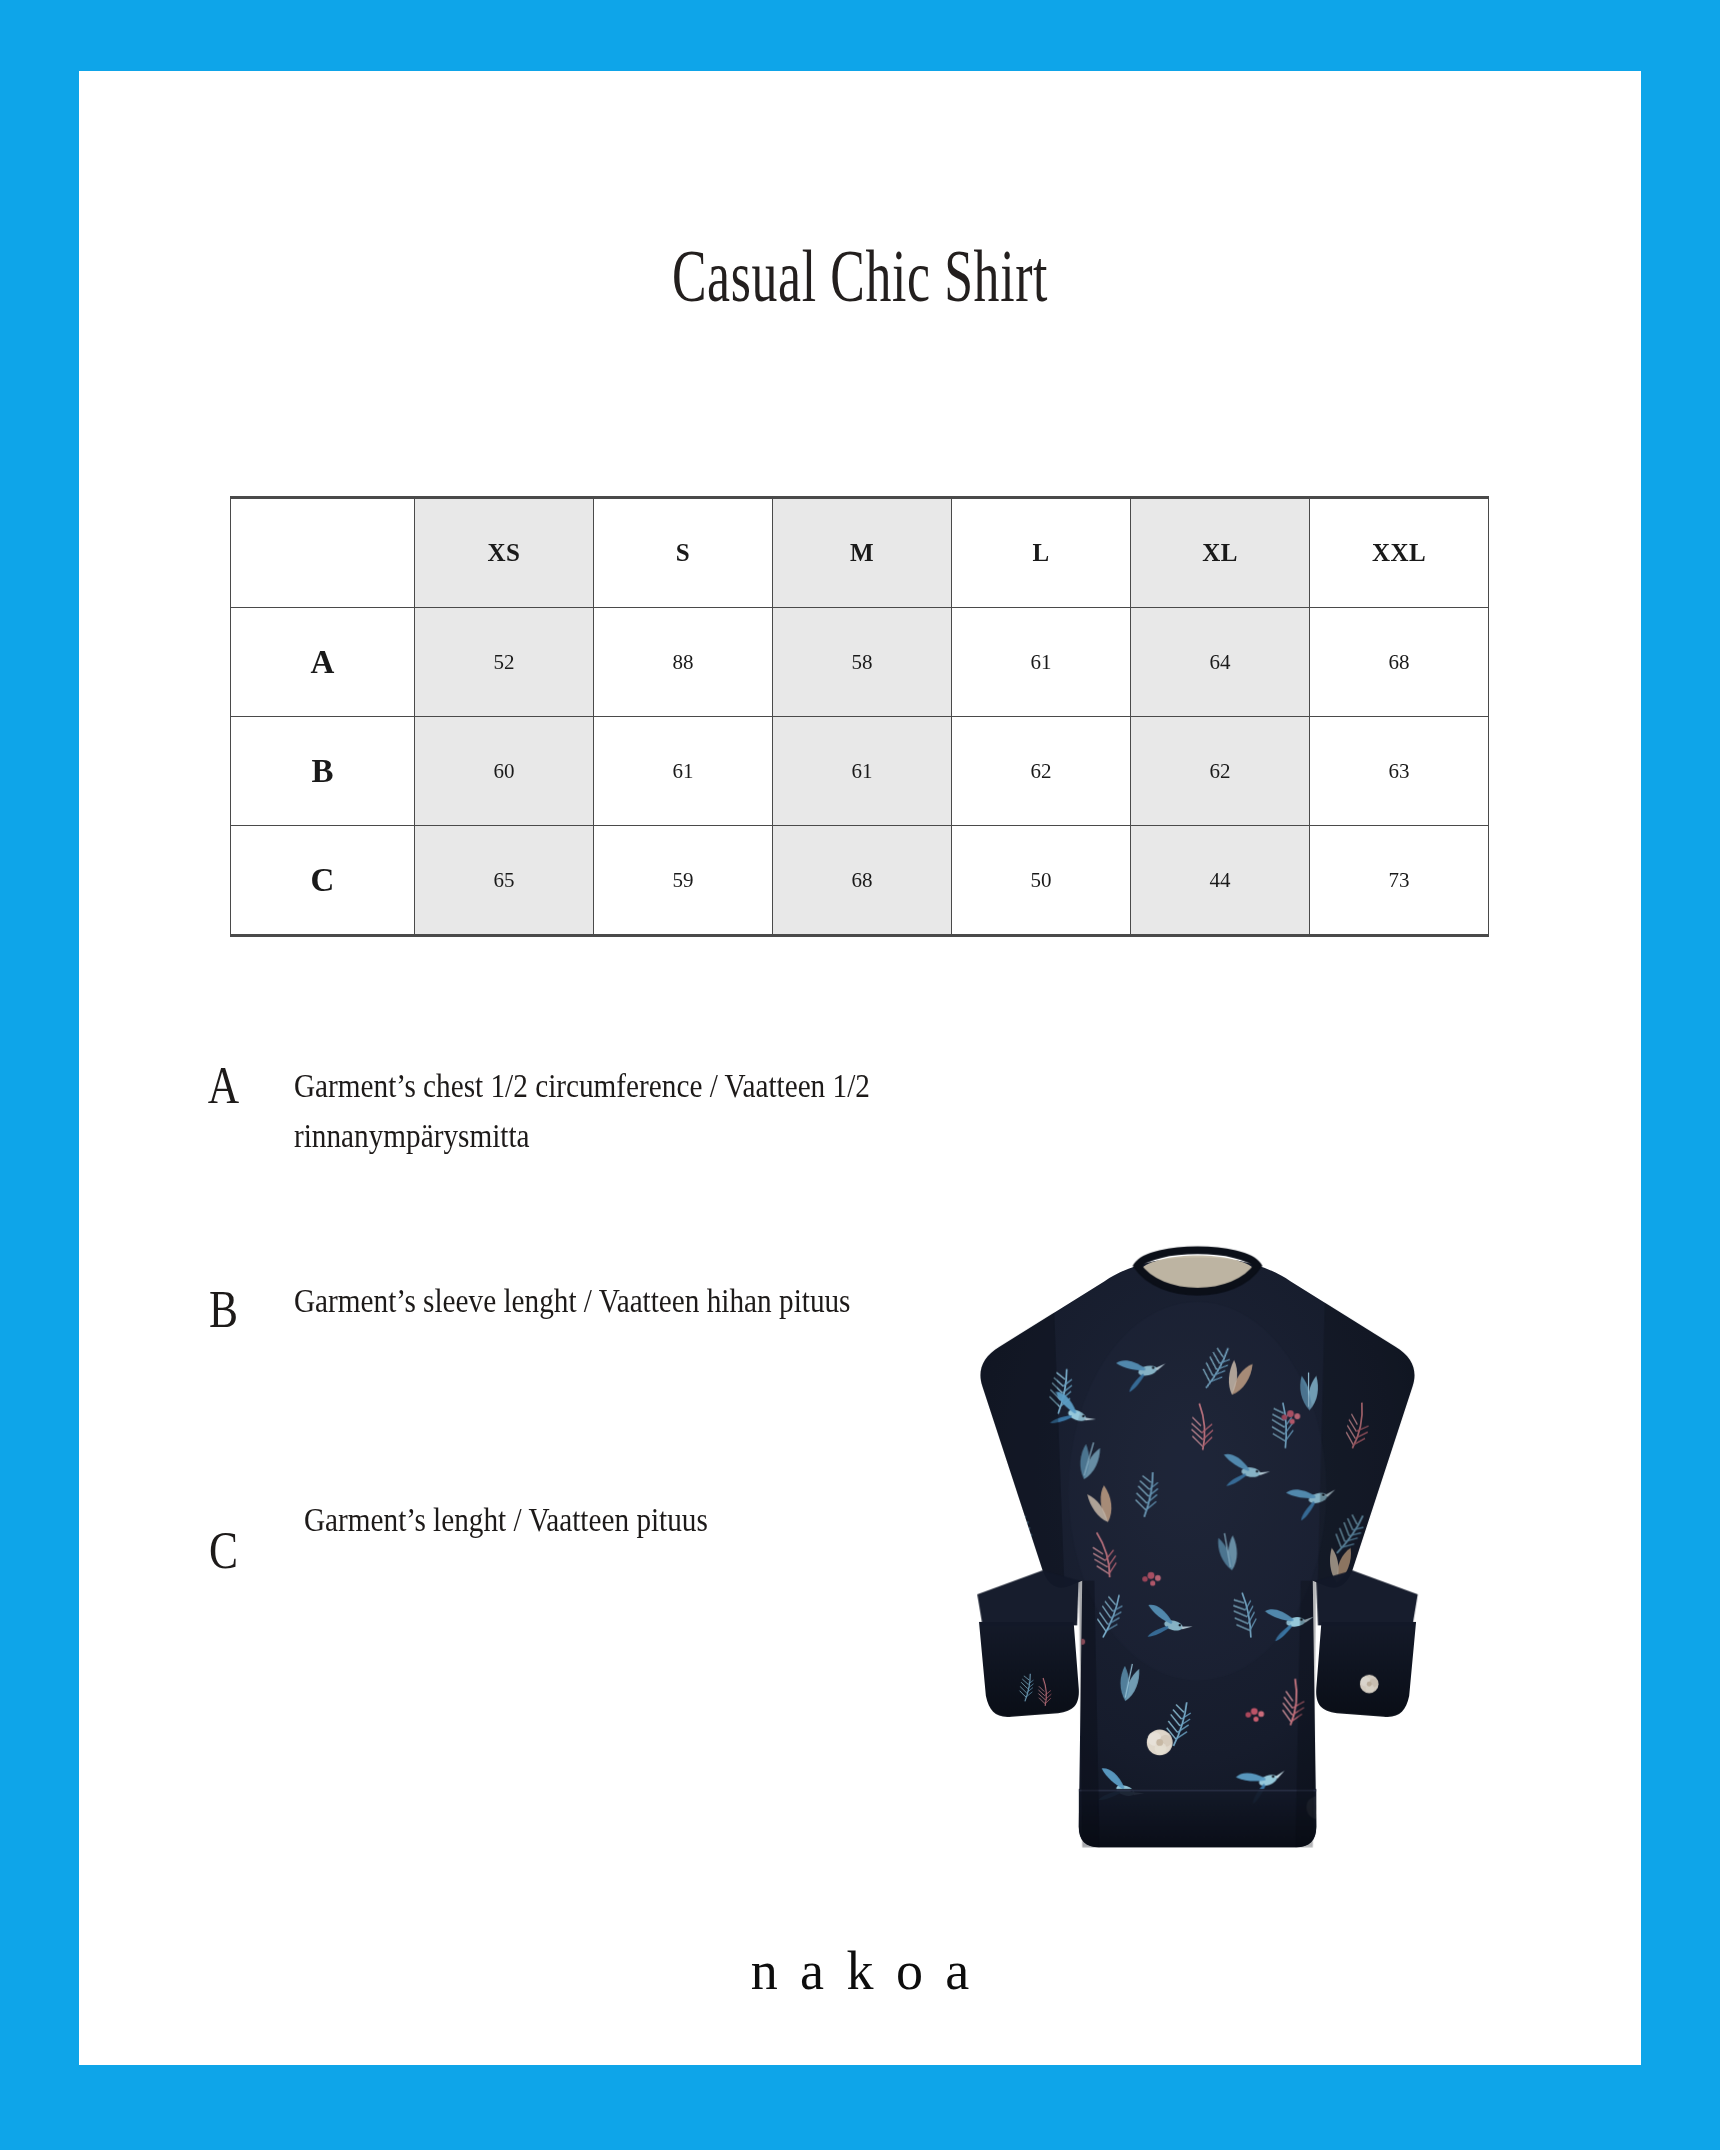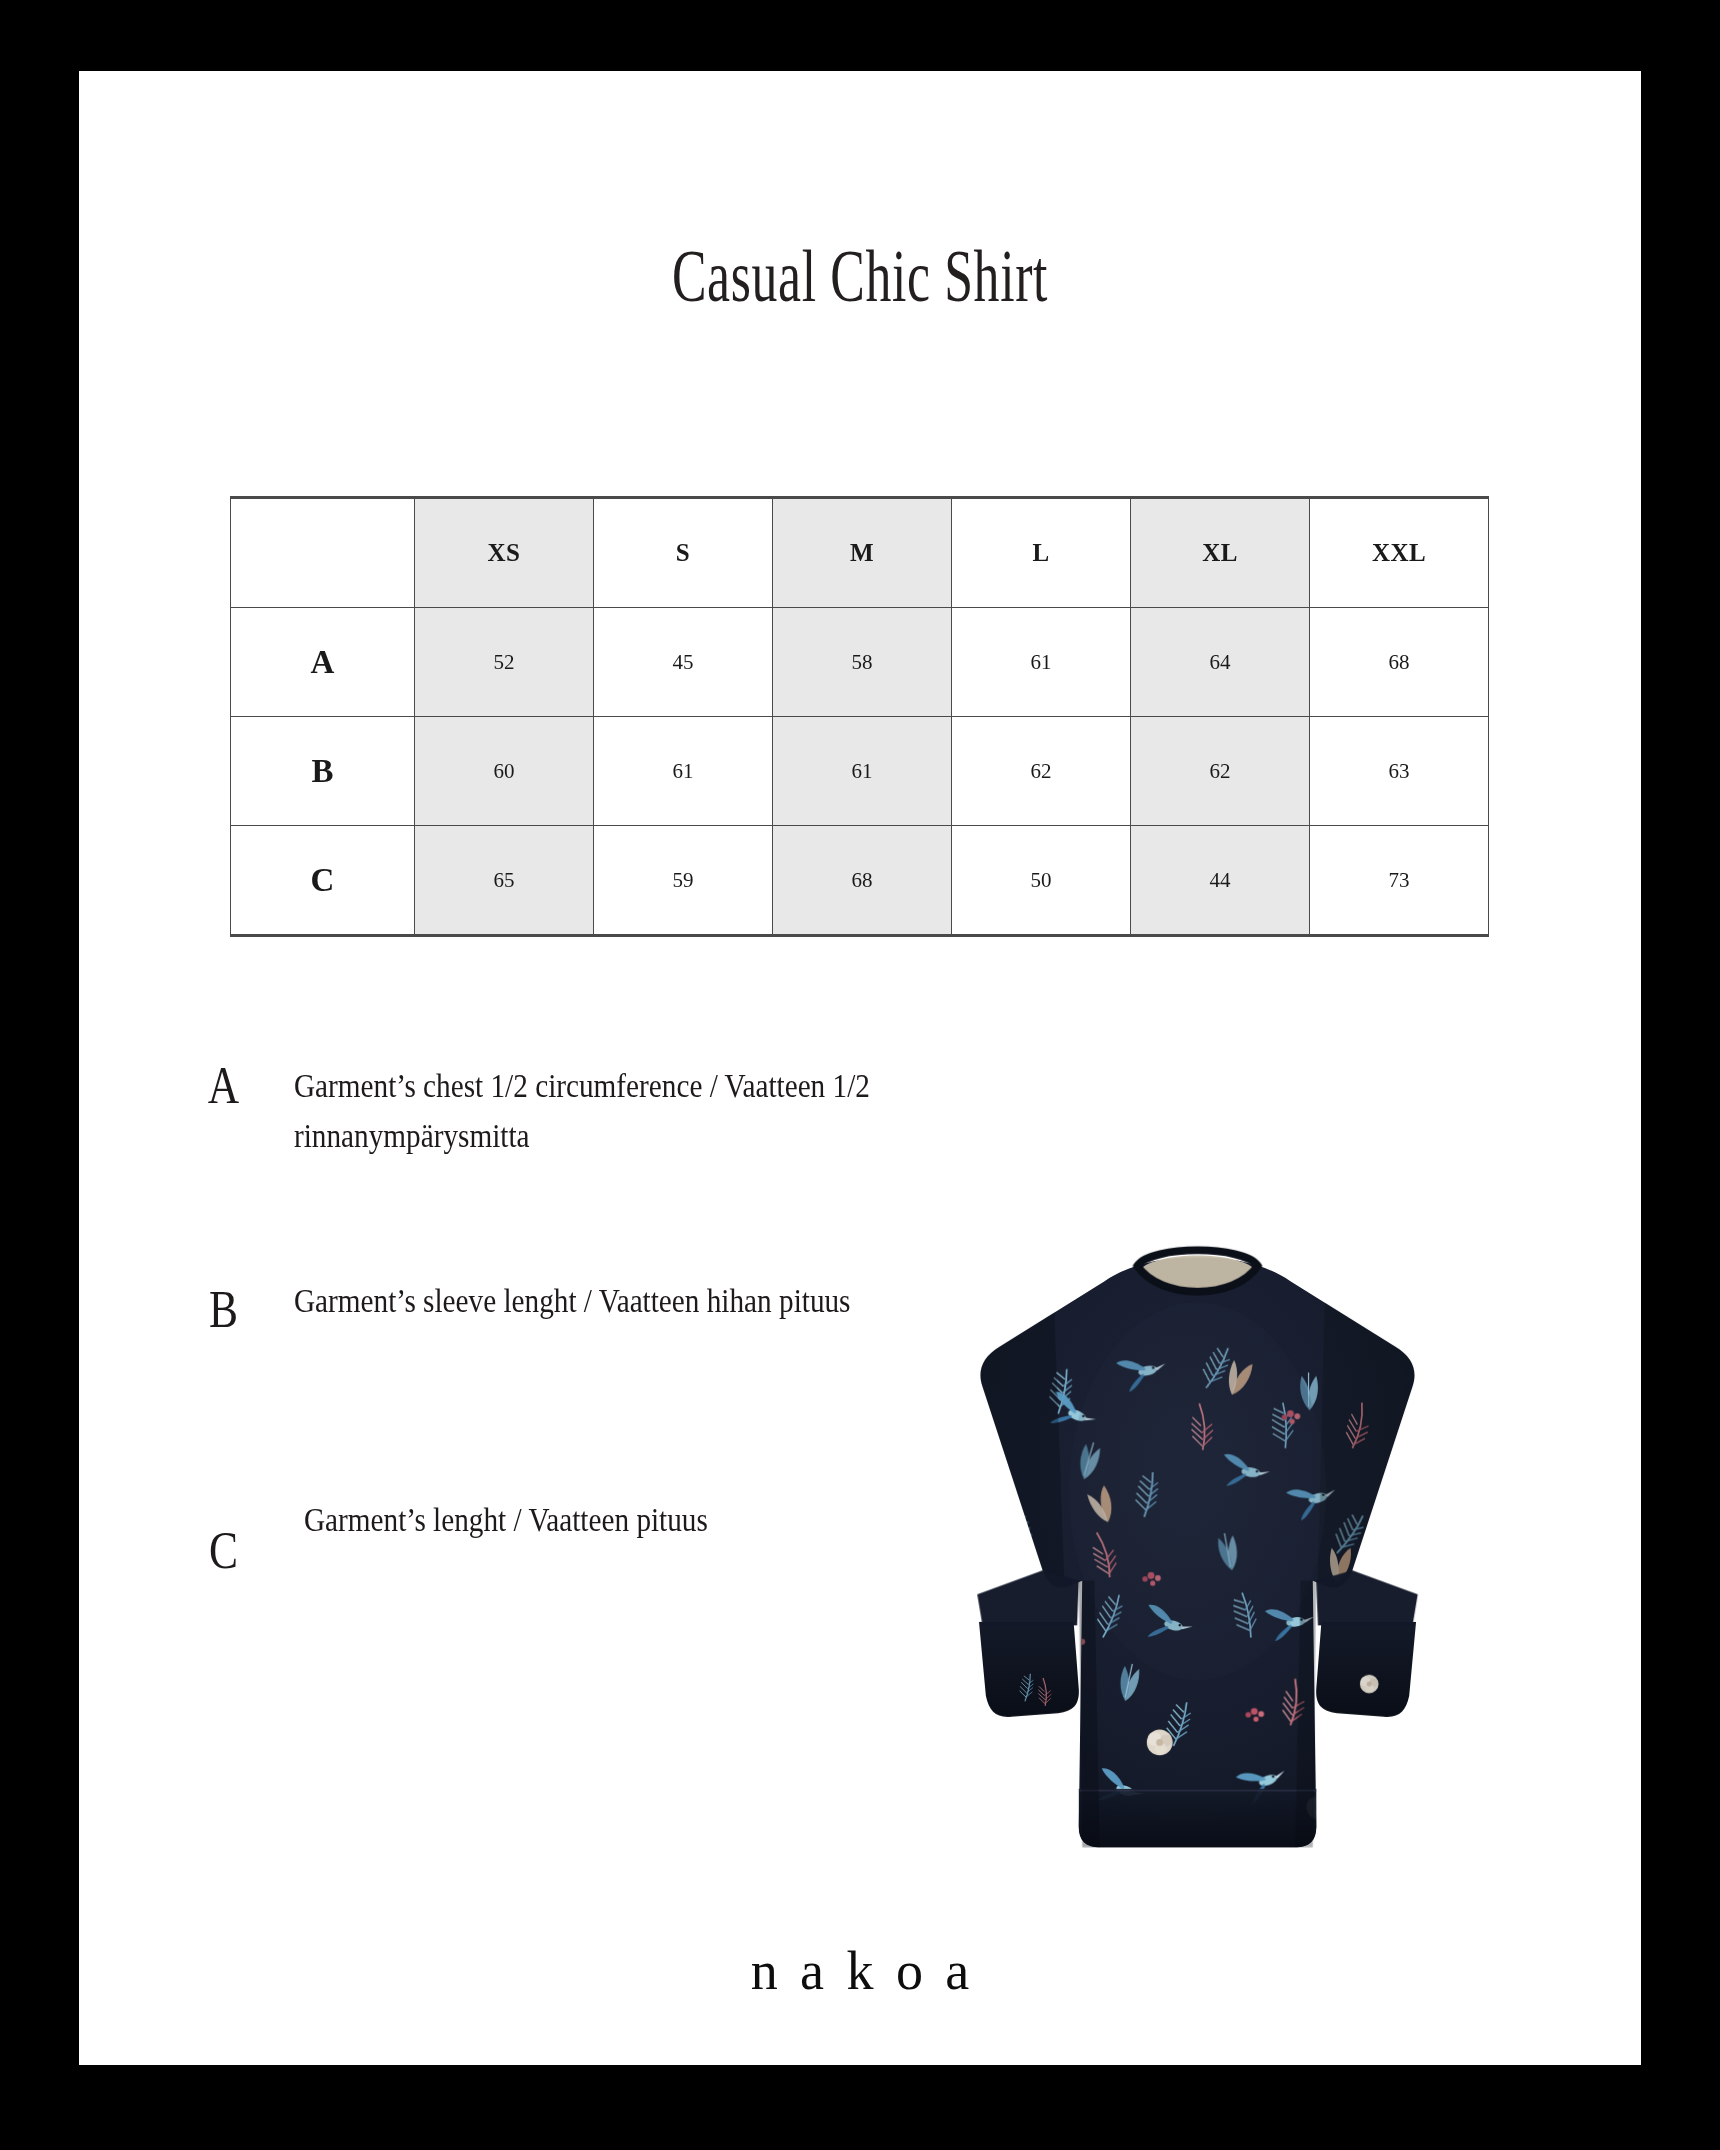--- a/index.html
+++ b/index.html
@@ -7,21 +7,21 @@
     padding: 0;
     background: #ffffff;
   }
   body {
     font-family: "Liberation Sans", sans-serif;
   }
   .page {
     position: relative;
     width: 1721px;
     height: 2151px;
-    background: #000000;
+    background: #0ea5e9;
     overflow: hidden;
   }
   .sheet {
     position: absolute;
     left: 79px;
     top: 71px;
     width: 1562px;
     height: 1994px;
     background: #ffffff;
   }
@@ -164,21 +164,21 @@
           <th class="col-n">S</th>
           <th class="col-n shaded">M</th>
           <th class="col-n">L</th>
           <th class="col-n shaded">XL</th>
           <th class="col-n">XXL</th>
         </tr>
 
         <tr>
           <td class="rowlabel">A</td>
           <td class="shaded">52</td>
-          <td>45</td>
+          <td>88</td>
           <td class="shaded">58</td>
           <td>61</td>
           <td class="shaded">64</td>
           <td>68</td>
         </tr>
 
         <tr>
           <td class="rowlabel">B</td>
           <td class="shaded">60</td>
           <td>61</td>

